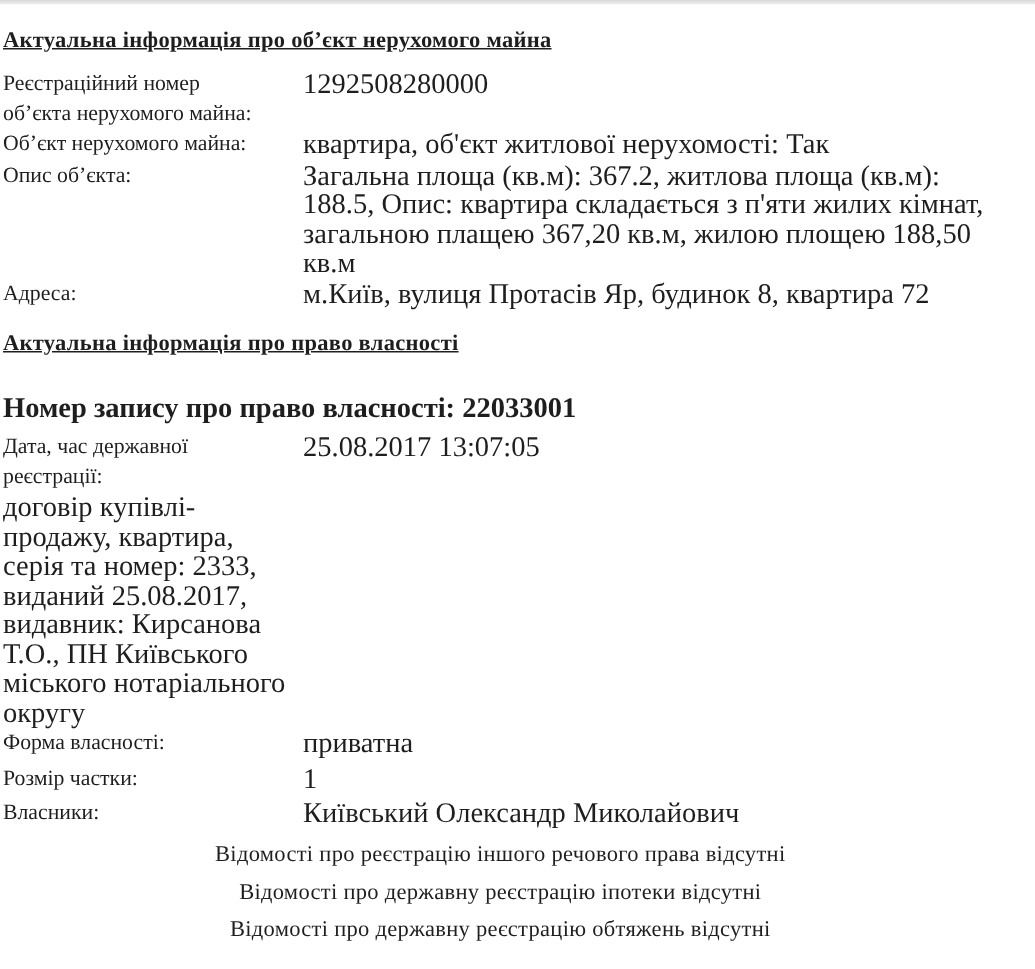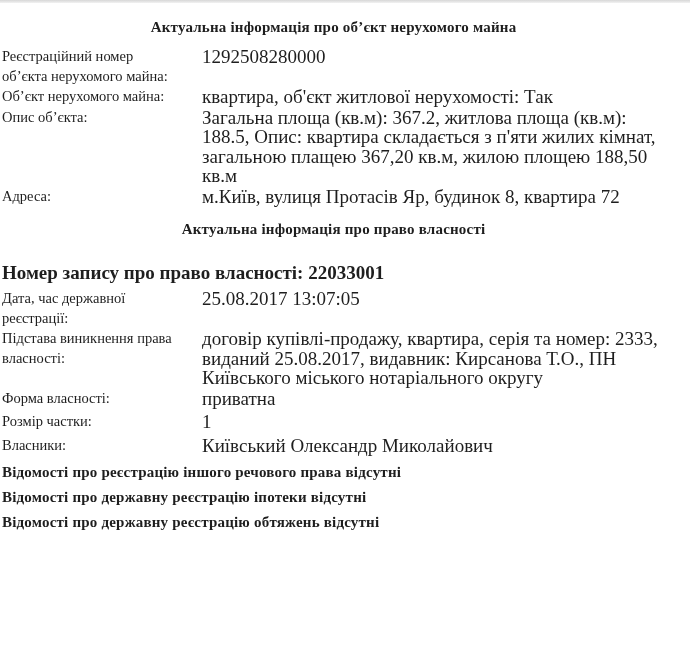--- a/index.html
+++ b/index.html
@@ -17,26 +17,27 @@
   }
   .top-edge {
     height: 3px;
     width: 100%;
     background: linear-gradient(to bottom, #d7d7d7, #f2f2f2);
   }
   .doc {
     padding: 10px 25px 0 2px;
   }
   .section-title {
-    text-align: center;
+    text-align: left;
     font-weight: bold;
     font-size: 15px;
     line-height: 20px;
     margin: 4px 0 10px 0;
     letter-spacing: 0.2px;
+    text-decoration: underline;
   }
   .section-title.second {
     margin-top: 13px;
     margin-bottom: 24px;
   }
   .record-line {
     font-weight: bold;
     font-size: 19px;
     line-height: 20px;
     margin: 0 0 6px 0;
@@ -56,21 +57,22 @@
     line-height: 19.5px;
   }
   .row .value {
     font-size: 19px;
     line-height: 19.5px;
   }
   .footer-notes {
     margin-top: 7px;
   }
   .footer-note {
-    font-weight: bold;
+    text-align: center;
+    font-weight: normal;
     font-size: 15px;
     line-height: 20px;
     margin: 0 0 5px 0;
     letter-spacing: 0.2px;
   }
 </style>
 </head>
 <body>
 
 <div class="top-edge"></div>
@@ -103,21 +105,20 @@
 
   <div class="record-line">Номер запису про право власності: 22033001</div>
 
   <div class="row">
     <div class="label">Дата, час державної реєстрації:</div>
     <div class="value">25.08.2017 13:07:05</div>
   </div>
 
 
   <div class="row">
-    <div class="label">Підстава виникнення права власності:</div>
     <div class="value">договір купівлі-продажу, квартира, серія та номер: 2333, виданий 25.08.2017, видавник: Кирсанова Т.О., ПН Київського міського нотаріального округу</div>
   </div>
 
 
   <div class="row spaced">
     <div class="label">Форма власності:</div>
     <div class="value">приватна</div>
   </div>
 
   <div class="row spaced">

